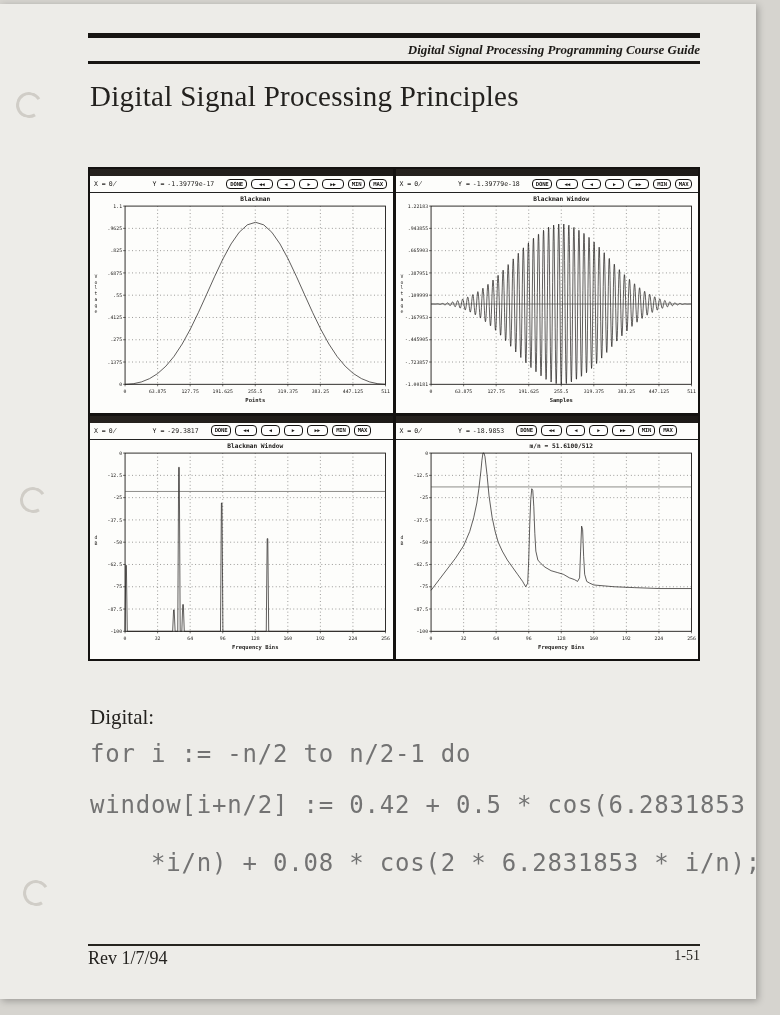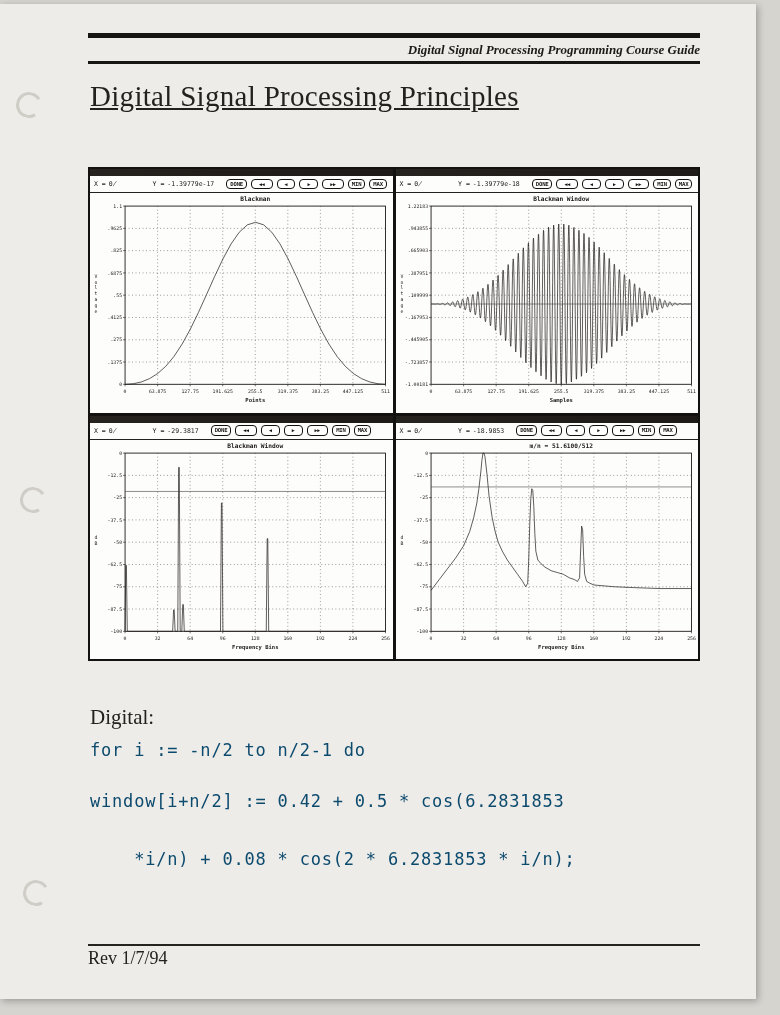--- a/index.html
+++ b/index.html
@@ -6,21 +6,21 @@
   html,body { width:780px; height:1015px; }
   body { background:#d6d4cf; font-family:"Liberation Serif", serif; position:relative; overflow:hidden; }
   .paper { position:absolute; top:4px; left:0; right:24px; bottom:16px; background:#edece8;
            box-shadow: 2px 2px 7px rgba(0,0,0,.28); padding-left: 20px; }
   .punch { position:absolute; width:26px; height:26px; border:3px solid #c9c6bf;
            border-right-color:transparent; border-radius:50%; transform:rotate(14deg); opacity:.8; }
 
   .rule { position:absolute; left:88px; width:612px; background:#171512; }
   .running-header { position:absolute; left:88px; top:38px; width:612px; text-align:right;
            font-size:13px; font-style:italic; font-weight:bold; color:#1d1b18; }
-  .h1 { position:absolute; left:90px; top:76px; font-size:29px; color:#23211e; letter-spacing:.3px;text-decoration:underline; }
+  .h1 { position:absolute; left:90px; top:76px; font-size:29px; color:#23211e; letter-spacing:.3px; }
   .h2 { position:absolute; left:90px; top:126px; font-size:21px; font-weight:bold; color:#1f1d1a; }
 
   .plots-grid { position:absolute; left:88px; top:163px; width:612px; height:494px;
            border:2px solid #141210; background:#141210; display:grid;
            grid-template-columns:1fr 1fr; grid-template-rows:1fr 1fr; gap:3px; }
   .pwin { background:#fdfdfb; display:flex; flex-direction:column; overflow:hidden; }
   .titlebar { height:7px; background:linear-gradient(90deg,#26221e,#1d1a17); flex:none; }
   .toolbar { height:17px; flex:none; border-bottom:1px solid #222; display:flex; align-items:center;
            padding:0 4px; font-family:"DejaVu Sans Mono", monospace; font-size:6.5px; color:#1a1816; }
   .xv { margin-left:3px; }
@@ -28,21 +28,21 @@
   .tb-buttons { display:flex; gap:4px; margin-left:12px; align-items:center; }
   .btn { border:1px solid #141210; border-radius:4px; padding:1px 3px; font-size:5.6px;
            font-weight:bold; line-height:6.5px; background:#fff; letter-spacing:-.2px; }
   .btn.arrow { padding:1px 7px; font-size:5px; }
   .chart-wrap { flex:1; position:relative; }
   .chart-wrap svg { position:absolute; inset:0; width:100%; height:100%; }
   svg text { font-family:"DejaVu Sans Mono", monospace; }
 
   .formula-title { position:absolute; left:90px; top:701px; font-size:21px; color:#24221f; }
   .code { position:absolute; left:90px; font-family:"DejaVu Sans Mono", monospace;
-           font-size:17px; letter-spacing:.8px; color:#0c4a6e; white-space:pre; }
+           font-size:24px; letter-spacing:.8px; color:#737373; white-space:pre; }
   .code.l0 { top:736px; } .code.l1 { top:787px; } .code.l2 { top:845px; }
 
   .footer-rule { position:absolute; left:88px; top:940px; width:612px; height:2px; background:#26241f; }
   .footer-left { position:absolute; left:88px; top:944px; font-size:18px; color:#24221f; }
   .footer-right { position:absolute; left:88px; top:944px; width:612px; text-align:right; font-size:14px; color:#24221f; }
 </style>
 </head>
 <body>
 
 <div class="paper">
@@ -390,14 +390,15 @@
 
   </div>
 
   <div class="formula-title">Digital:</div>
   <div class="code l0">for i := -n/2 to n/2-1 do</div>
   <div class="code l1">window[i+n/2] := 0.42 + 0.5 * cos(6.2831853</div>
   <div class="code l2">    *i/n) + 0.08 * cos(2 * 6.2831853 * i/n);</div>
 
   <div class="footer-rule"></div>
   <div class="footer-left">Rev 1/7/94</div>
+  <div class="footer-right">1-51</div>
 
 </div>
 
 </body></html>

